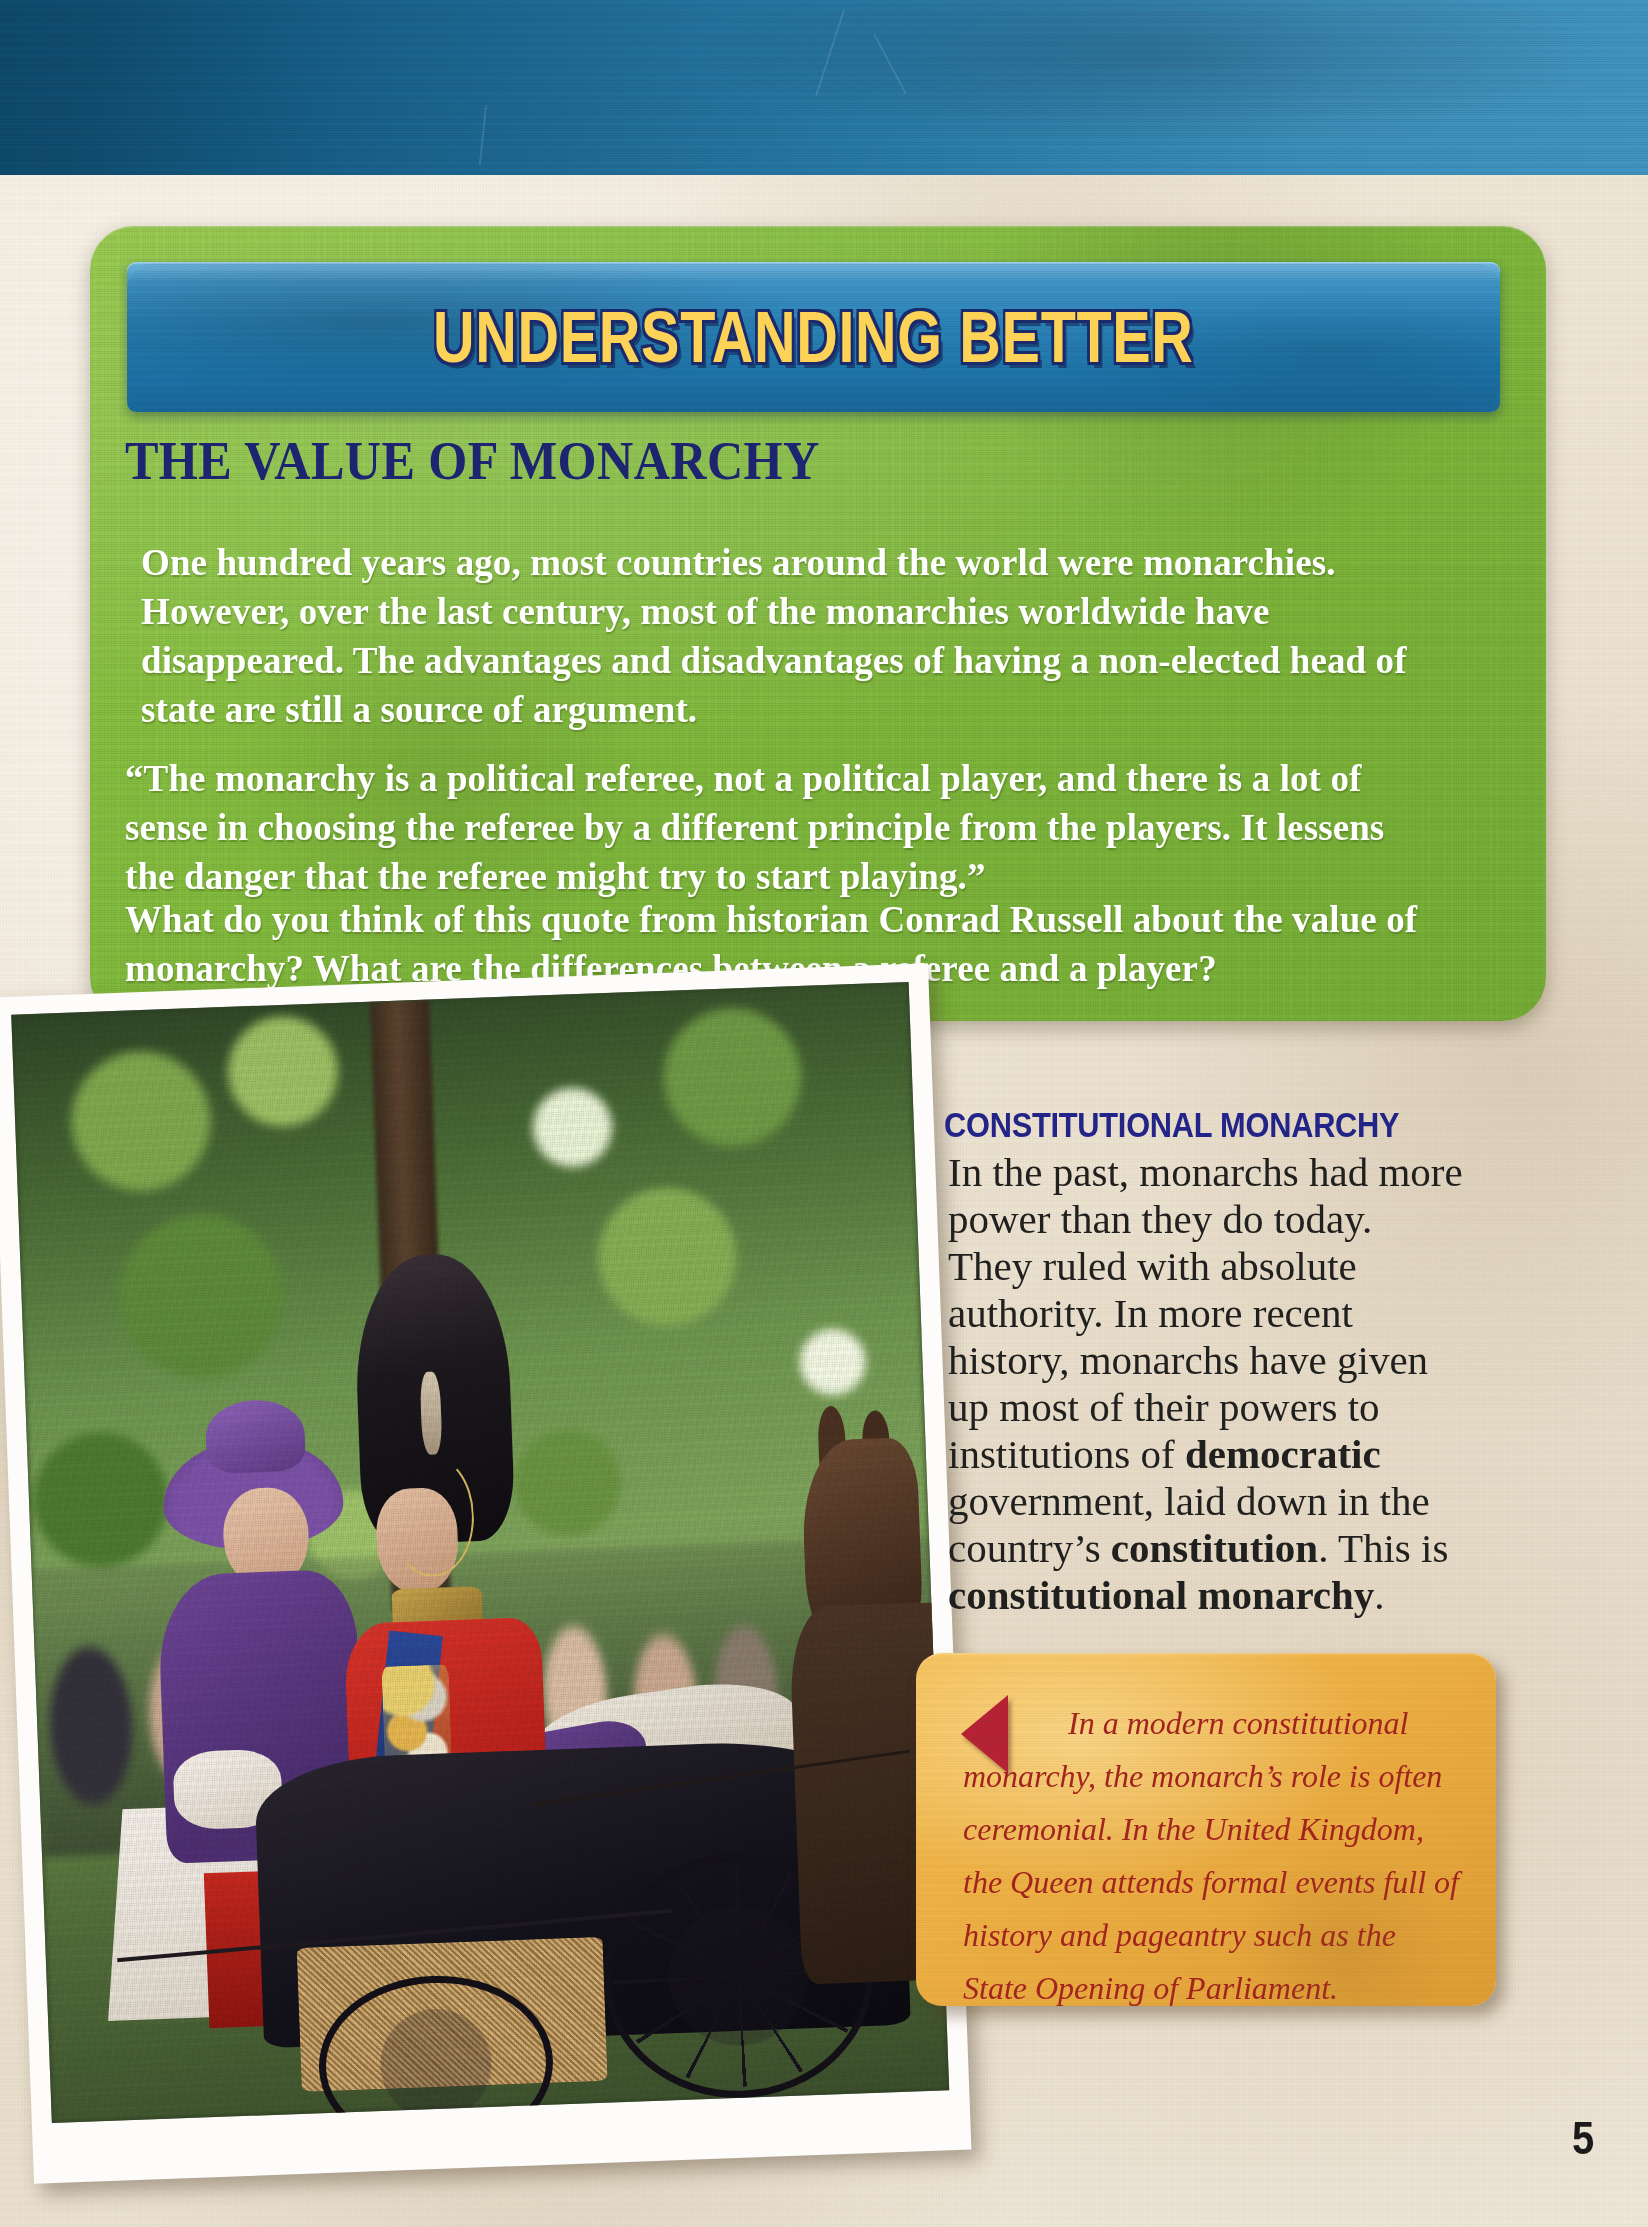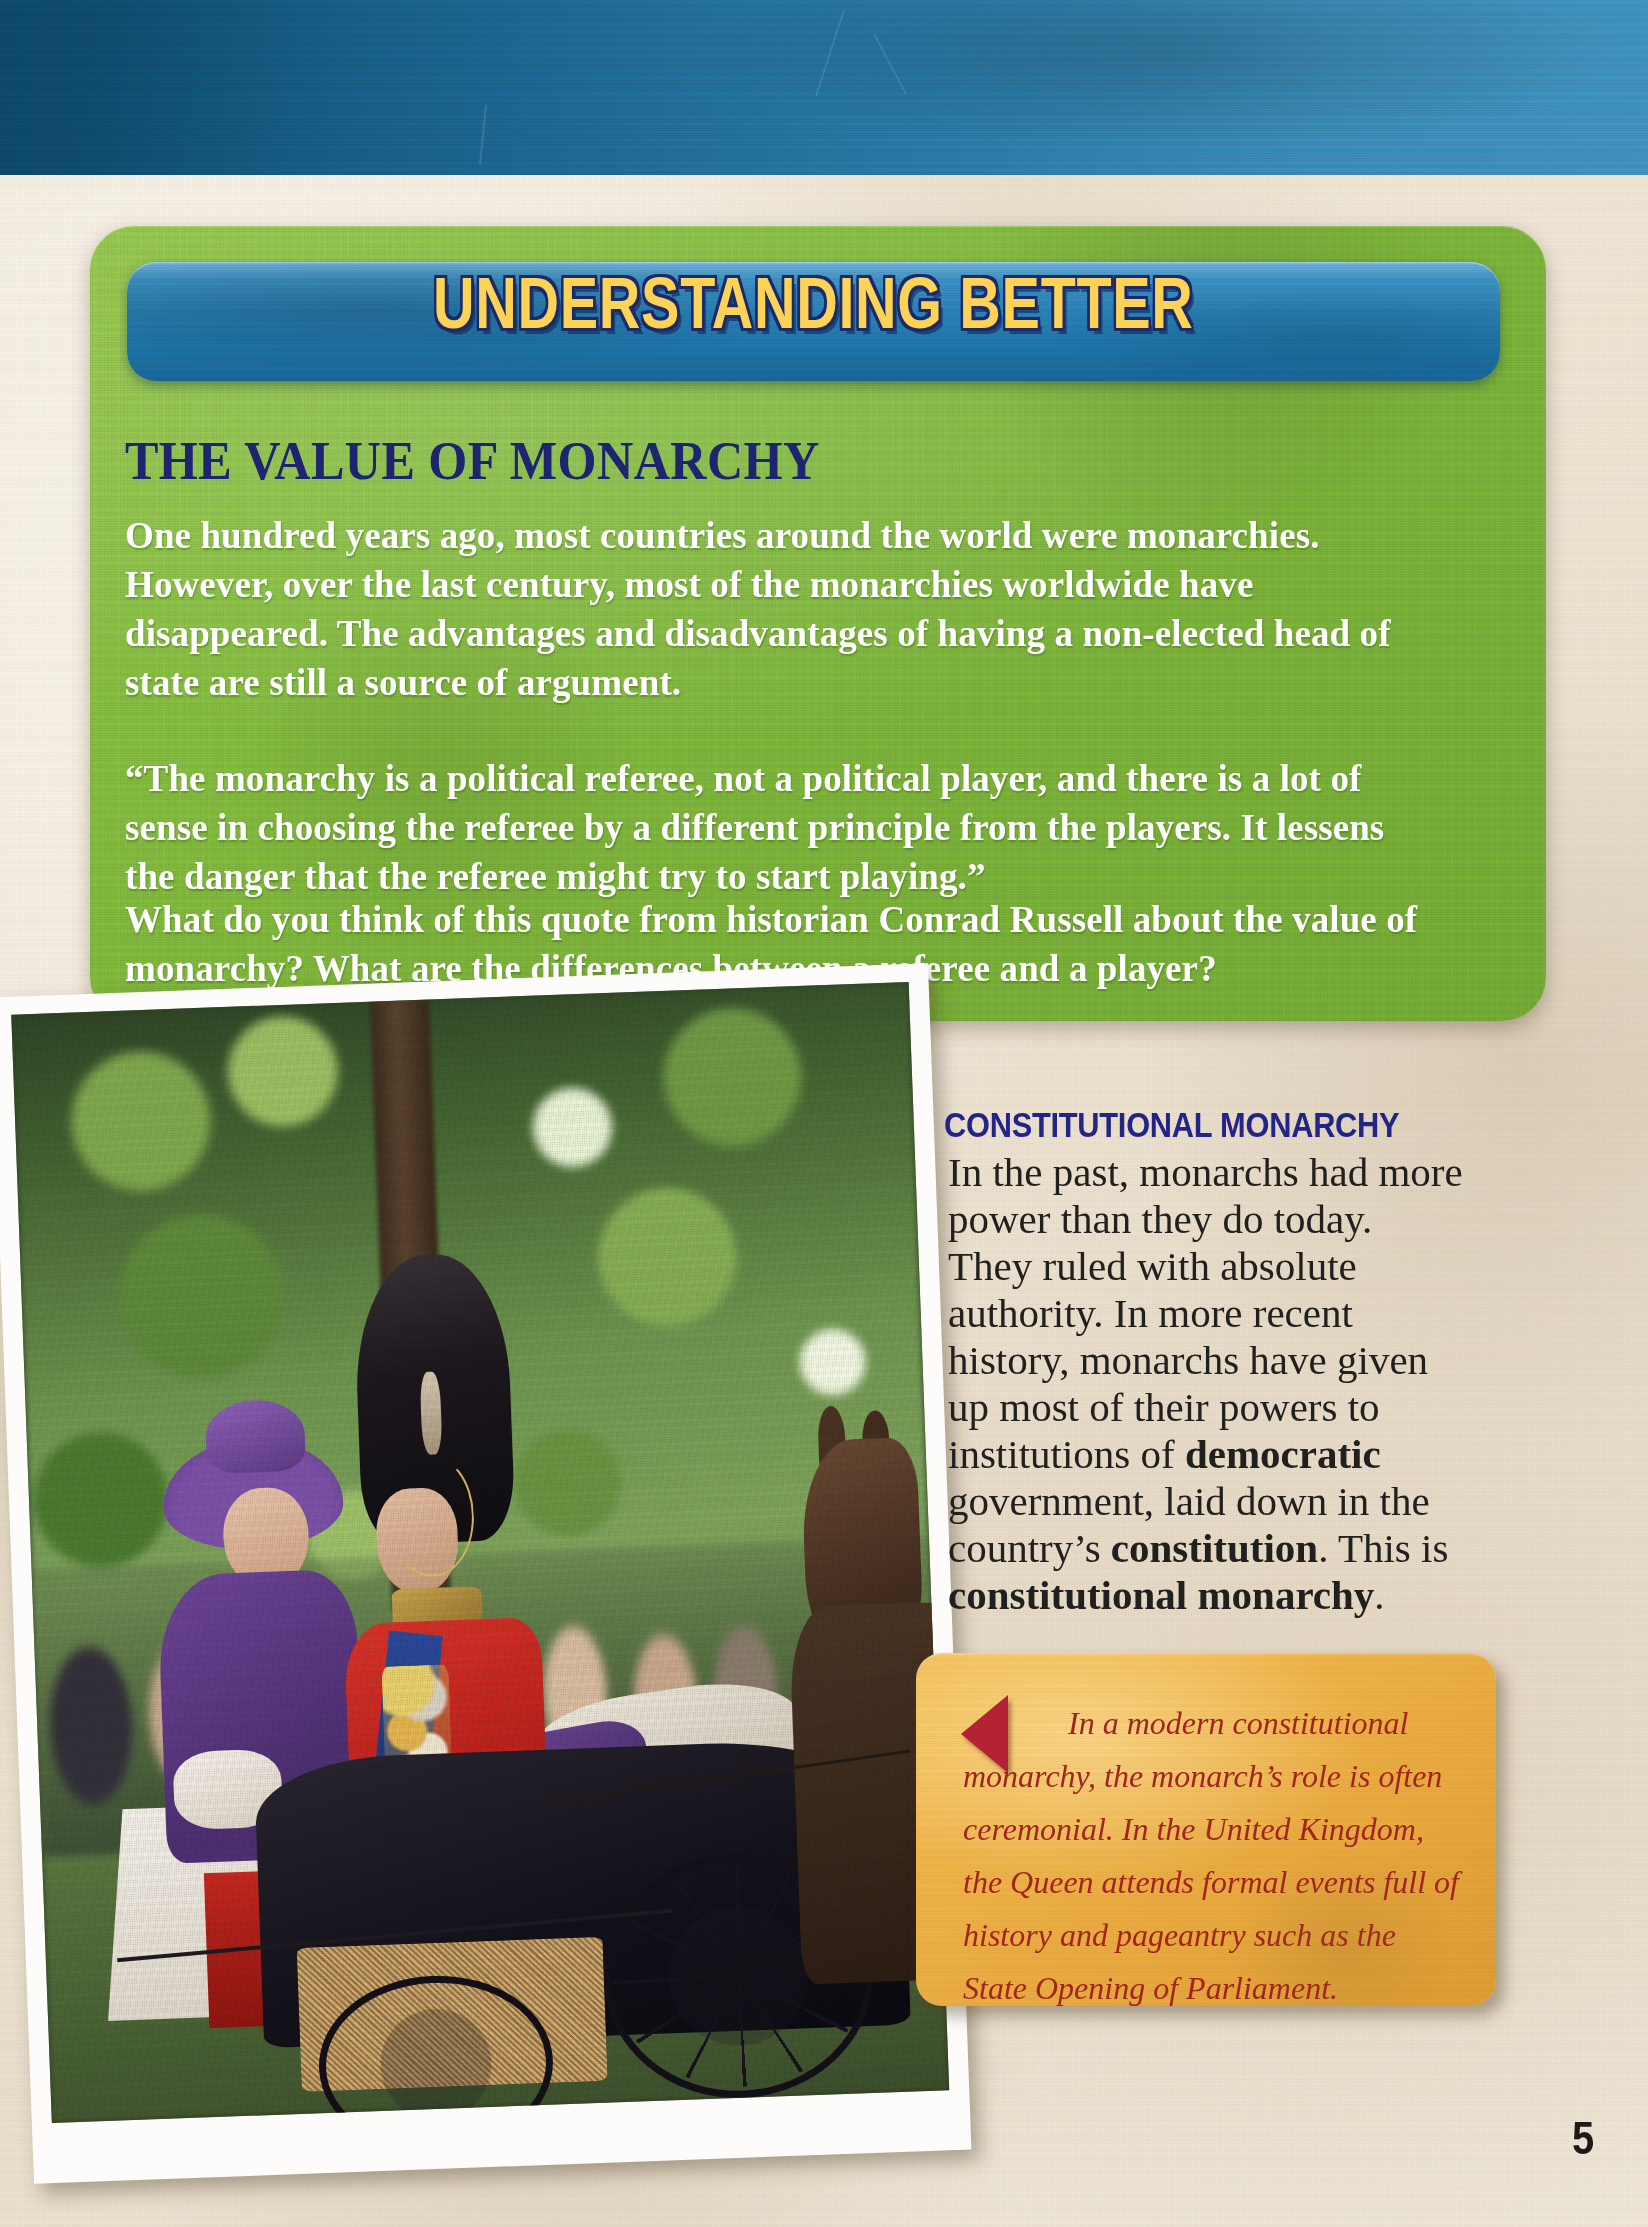--- a/index.html
+++ b/index.html
@@ -58,26 +58,26 @@
     background-image:
       repeating-linear-gradient(0deg, rgba(0,0,0,.05) 0 0.8px, rgba(255,255,255,0) 0.8px 2.3px),
       repeating-linear-gradient(90deg, rgba(0,0,0,.035) 0 0.8px, rgba(255,255,255,0) 0.8px 2.3px),
       radial-gradient(circle at 78% 12%, rgba(60,75,25,.16), rgba(0,0,0,0) 18%),
       radial-gradient(circle at 24% 70%, rgba(60,75,25,.13), rgba(0,0,0,0) 16%);
     pointer-events:none;
   }
 
   
   #banner{
-    position:absolute; left:127px; top:262px; width:1373px; height:119px;
-    border-radius:29px;
+    position:absolute; left:127px; top:262px; width:1373px; height:150px;
+    border-radius:9px;
     background:
       linear-gradient(180deg,#72b6dd 0%,#3f92c4 14%,#2b83b8 40%,#1f77ac 70%,#1a6698 100%);
     box-shadow:0 4.5px 10.5px rgba(30,50,70,.4), 0 1.5px 0 rgba(255,255,255,.35) inset;
-    display:flex; justify-content:center;
+    display:flex; align-items:center; justify-content:center;
     overflow:hidden;
   }
   #banner::after{
     content:""; position:absolute; inset:0; border-radius:29px;
     background-image:
       repeating-linear-gradient(0deg, rgba(0,0,0,.055) 0 0.8px, rgba(255,255,255,0) 0.8px 2.3px),
       radial-gradient(ellipse 45% 70% at 18% 40%, rgba(0,0,0,.18), rgba(0,0,0,0) 70%),
       radial-gradient(ellipse 30% 60% at 88% 60%, rgba(0,0,0,.12), rgba(0,0,0,0) 70%);
     pointer-events:none;
   }
@@ -104,21 +104,21 @@
     white-space:nowrap;
   }
   .gp{
     position:absolute; left:125px; width:1315px;
     color:#ffffff;
     font-family:"Liberation Serif", serif;
     font-size:37px; line-height:49px; font-weight:bold;
     text-shadow:0.8px 1.5px 1.5px rgba(45,70,10,.33);
     letter-spacing:0.1px;
   }
-  #para-1{ top:511px; }
+  #para-1{ top:538px;margin-left:16px; }
   #para-2{ top:722px;margin-top:32px; }
   #para-3{ top:895px; }
 
   
   #photo-frame{
     position:absolute; left:12px; top:980px; width:938px; height:1187px;
     background:#fdfcfa;
     padding:18px 19.6px 60px 19.6px;
     transform:rotate(-2.1deg);
     box-shadow:7.5px 10.5px 19.6px rgba(70,55,35,.38);

